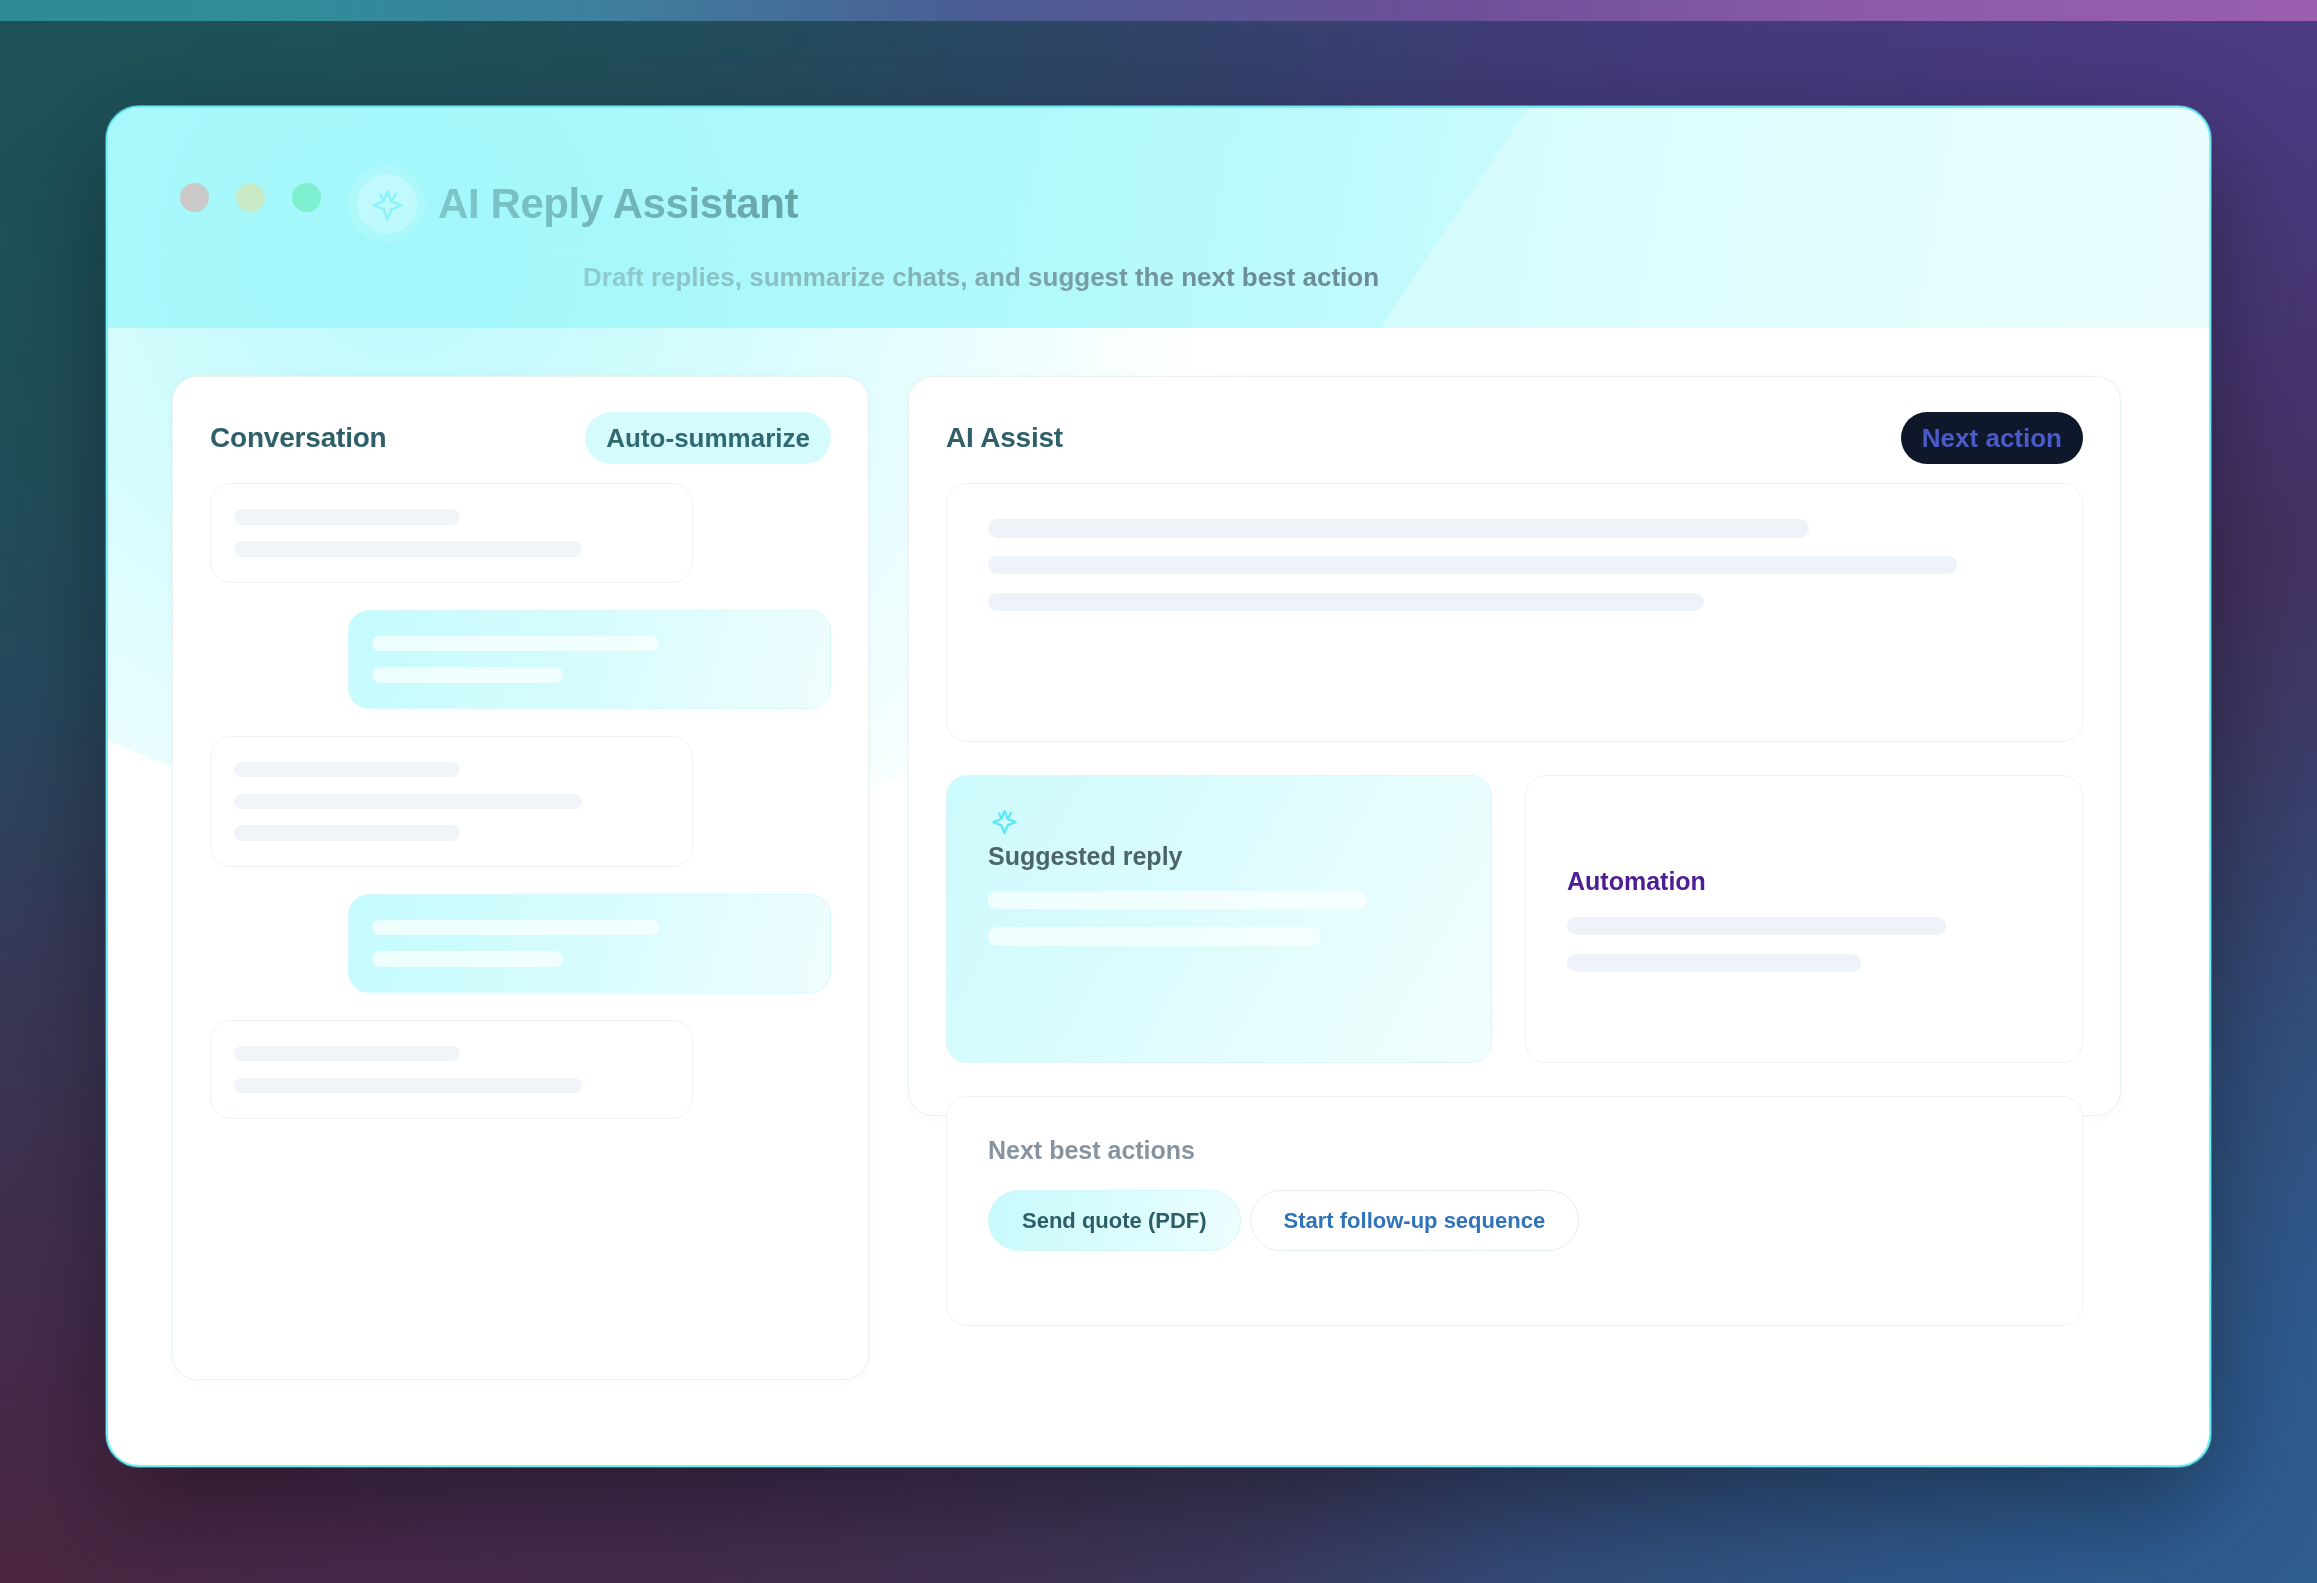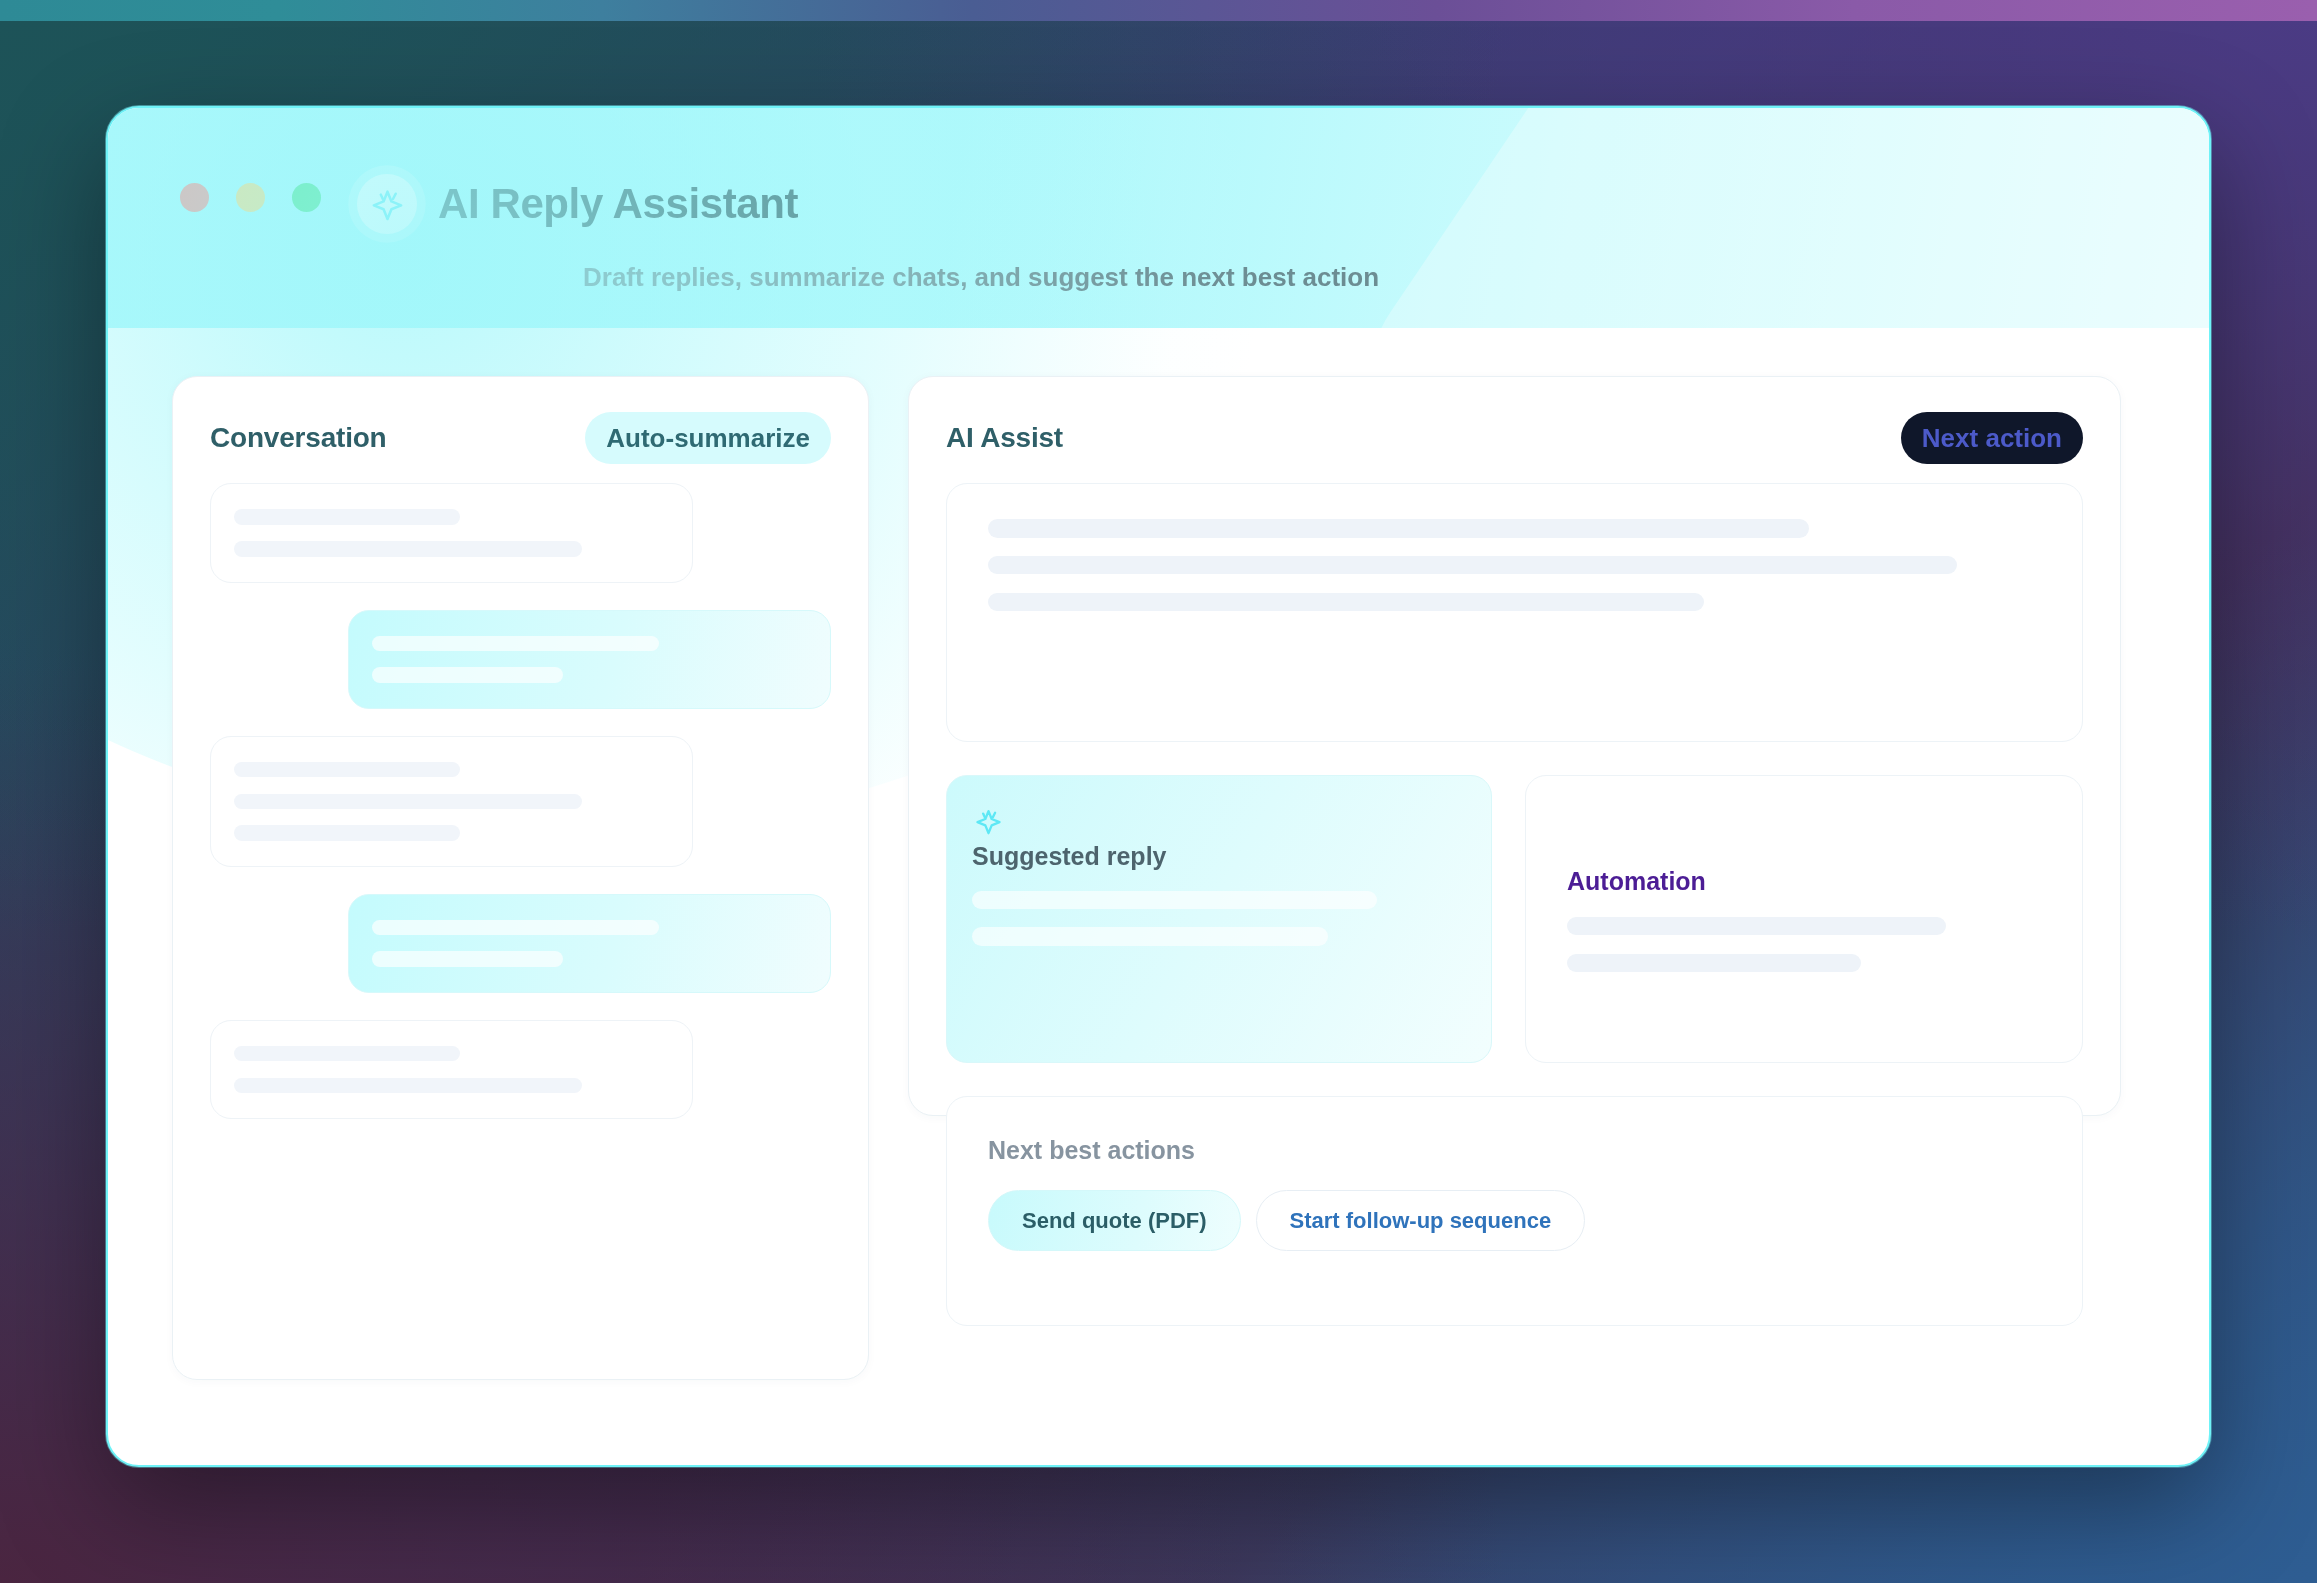--- a/index.html
+++ b/index.html
@@ -245,38 +245,38 @@
   .card .sk:last-child { margin-bottom: 0; }
 
   #summary-card { height: 259px; }
 
   #mid-row { display: flex; gap: 33px; }
   #suggested-reply-card {
     width: 546px;
     height: 288px;
     background: linear-gradient(120deg, #ccfafc 0%, #defcfd 48%, #f2fefe 100%);
     border: 1.9px solid #d9f8fa;
-    padding: 29px 25px;
+    padding: 29px 41px;
   }
   #suggested-reply-card .card-title { color: #4d646d; margin-bottom: 19.3px; }
   #suggested-reply-card .sk { background: rgba(255,255,255,0.62); }
   #automation-card {
     flex: 1;
     height: 288px;
     padding: 29px 41px;
     display: flex;
     flex-direction: column;
     justify-content: center;
   }
   #automation-card .card-title { color: #4c1d95; margin-bottom: 21px; }
   .spark-mini { margin-bottom: 5.8px; }
 
   #next-actions-card { height: 230px; padding: 39px 41px; }
   #next-actions-title { font-size: 25px; font-weight: bold; color: #8794a0; margin-bottom: 25px; }
-  #action-buttons { display: flex; gap: 15px; }
+  #action-buttons { display: flex; gap: 9px; }
   .action-btn {
     font-size: 22px;
     font-weight: bold;
     padding: 16.4px 33px;
     border-radius: 965px;
     white-space: nowrap;
     border: 1.9px solid #e7eef4;
     background: #ffffff;
     color: #2f73bb;
     cursor: pointer;

